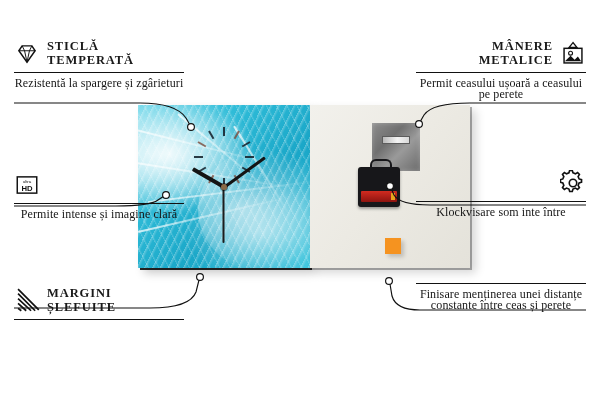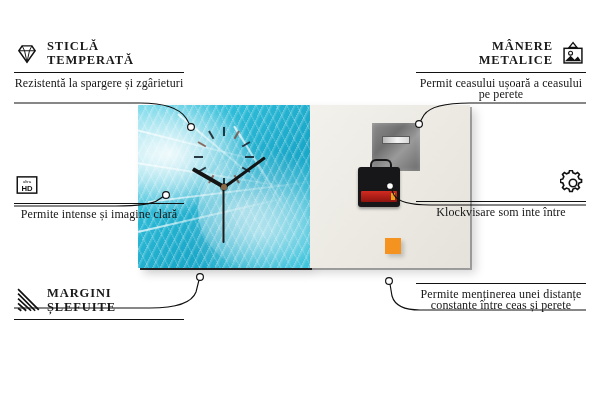--- a/index.html
+++ b/index.html
@@ -232,16 +232,16 @@
         <path d="M16 3.5 l3 1.2 2.6-1.6 2.3 2.3 -1.6 2.6 1.2 3 3 .9 v3.2 l-3 .9 -1.2 3 1.6 2.6 -2.3 2.3 -2.6-1.6 -3 1.2 -.9 3 h-3.2 l-.9-3 -3-1.2 -2.6 1.6 -2.3-2.3 1.6-2.6 -1.2-3 -3-.9 v-3.2 l3-.9 1.2-3 -1.6-2.6 2.3-2.3 2.6 1.6 3-1.2 .9-3 h3.2 z" fill="none" stroke="#111" stroke-width="2"></path>
         <circle cx="16" cy="16" r="4.6" fill="none" stroke="#111" stroke-width="2"></circle>
       </svg>
     </div>
     <div class="rule"></div>
     <div class="desc">Klockvisare som inte între</div>
   </div>
 
   <div class="callout right" id="c-distantier">
     <div class="rule"></div>
-    <div class="desc">Permite menținerea unei distanțe constante între ceas și perete</div>
+    <div class="desc">Finisare menținerea unei distanțe constante între ceas și perete</div>
   </div>
 
 </div>
 
 </body></html>

